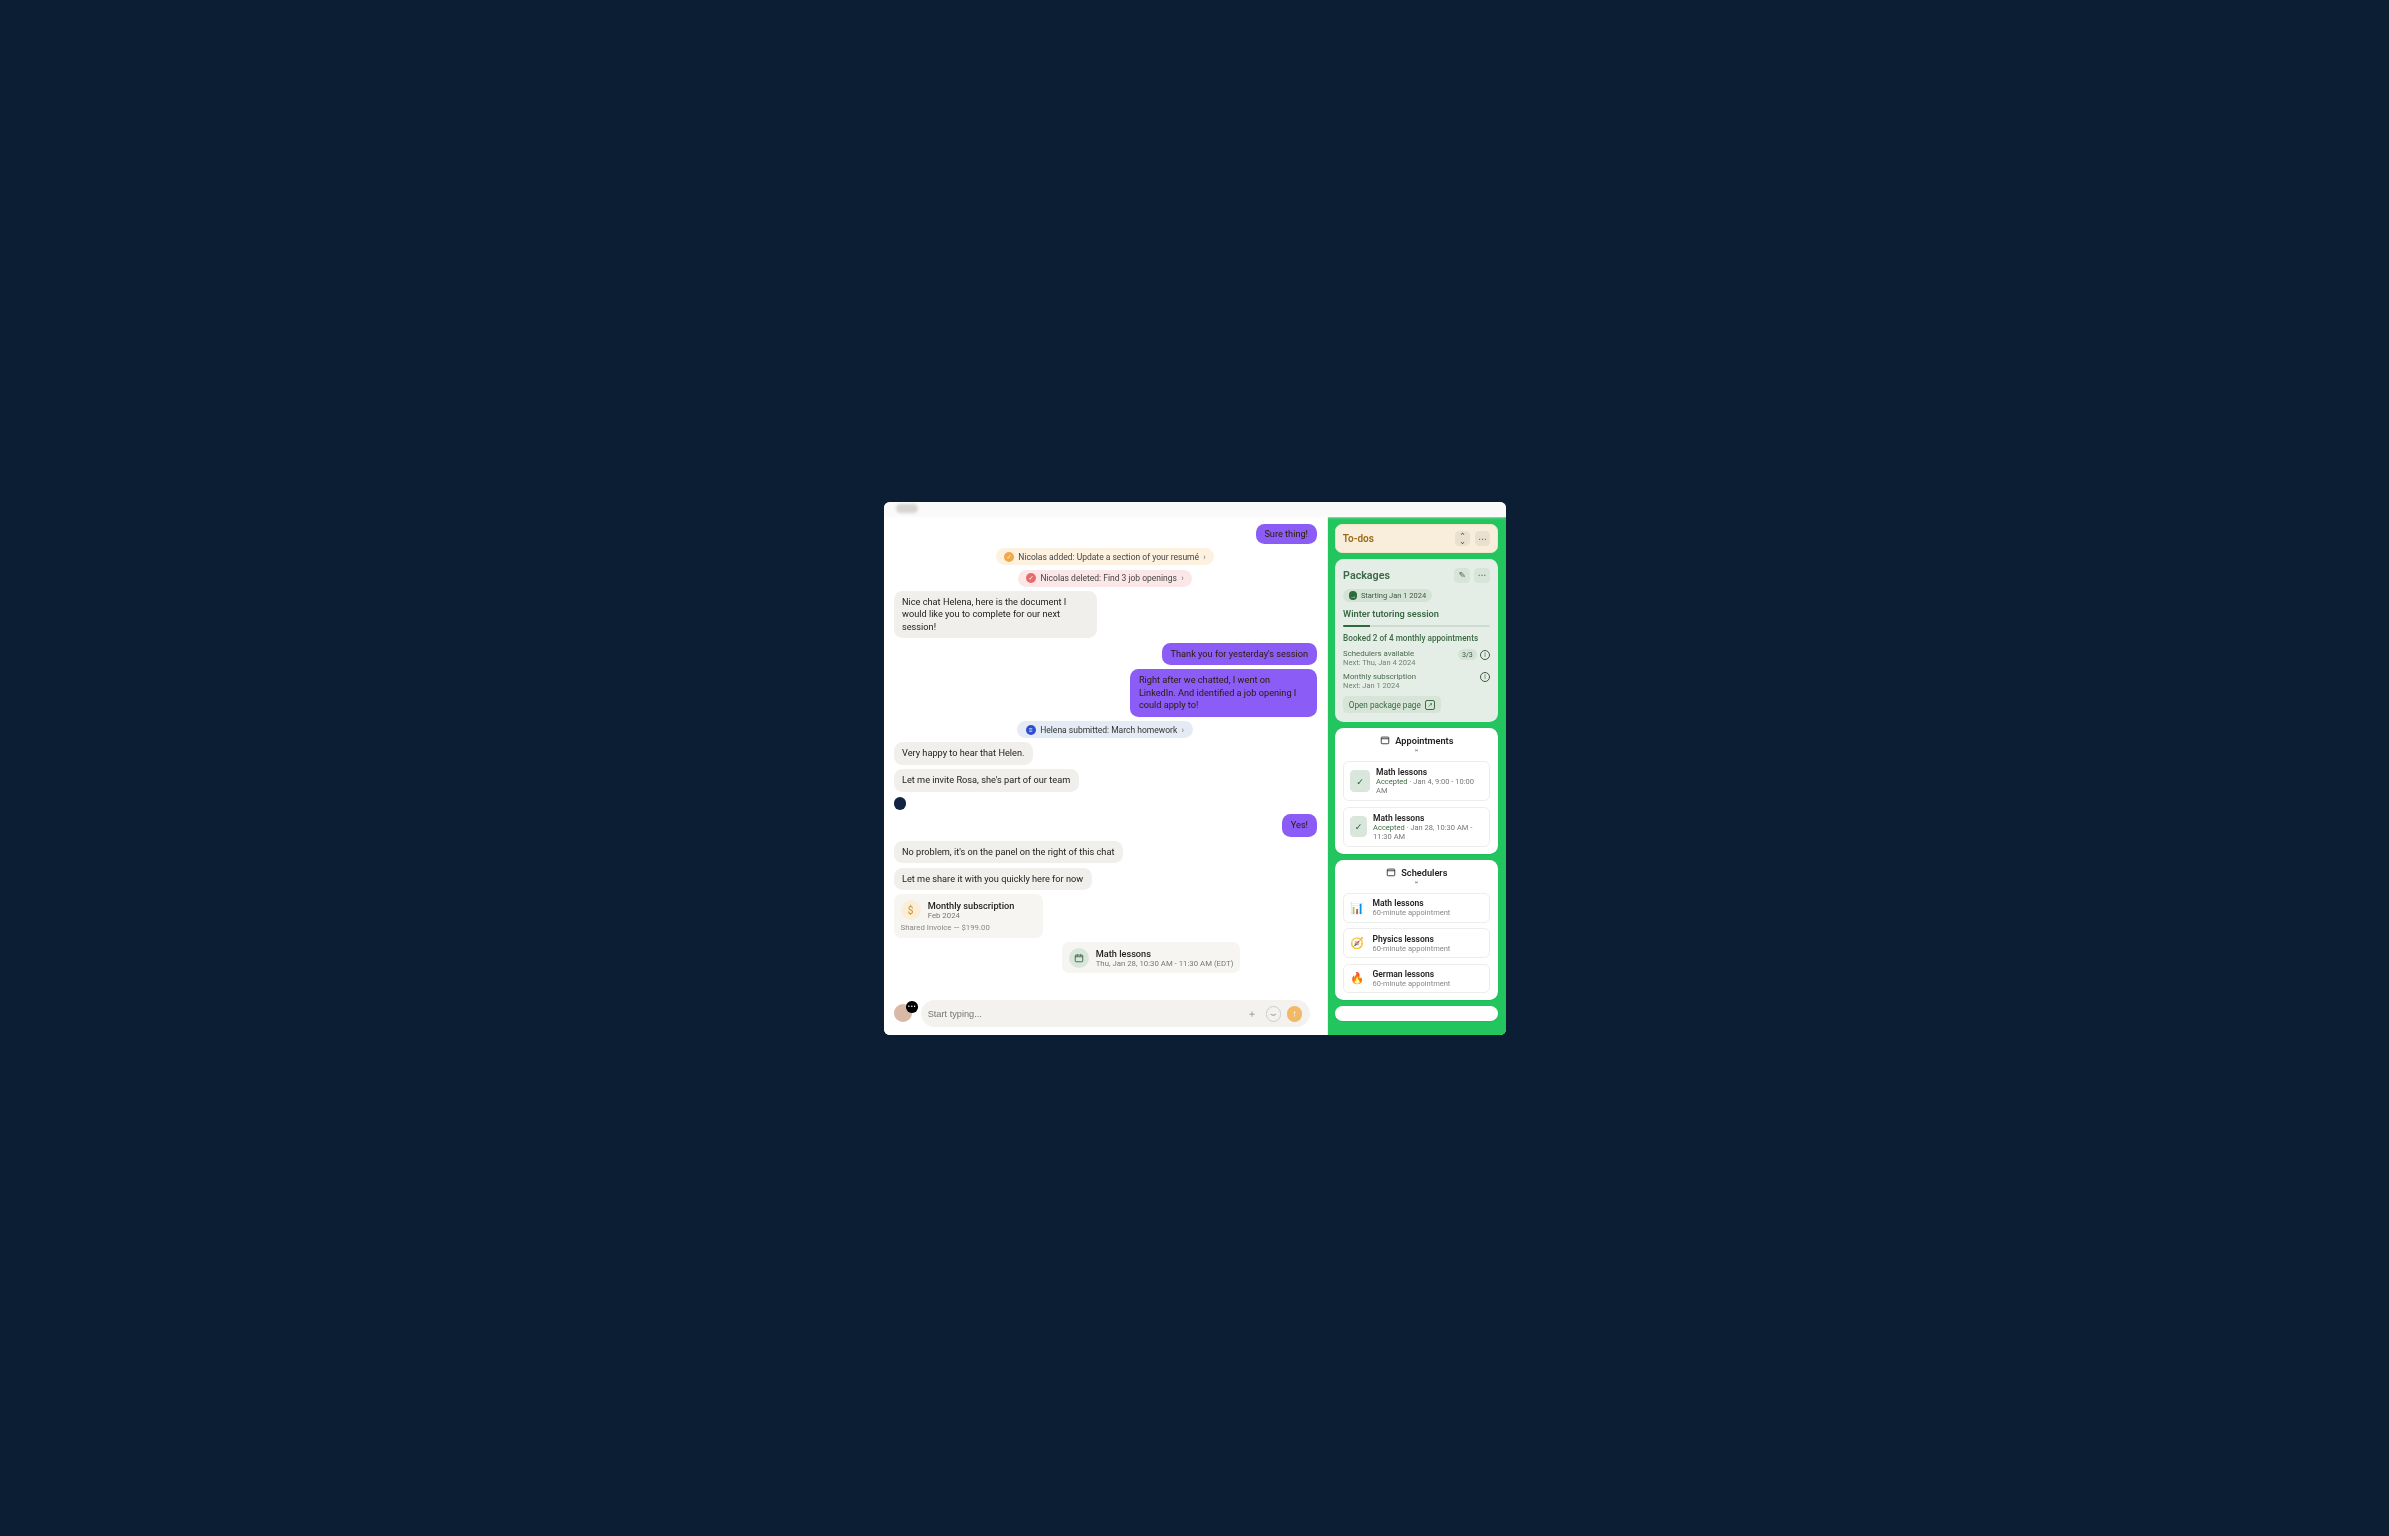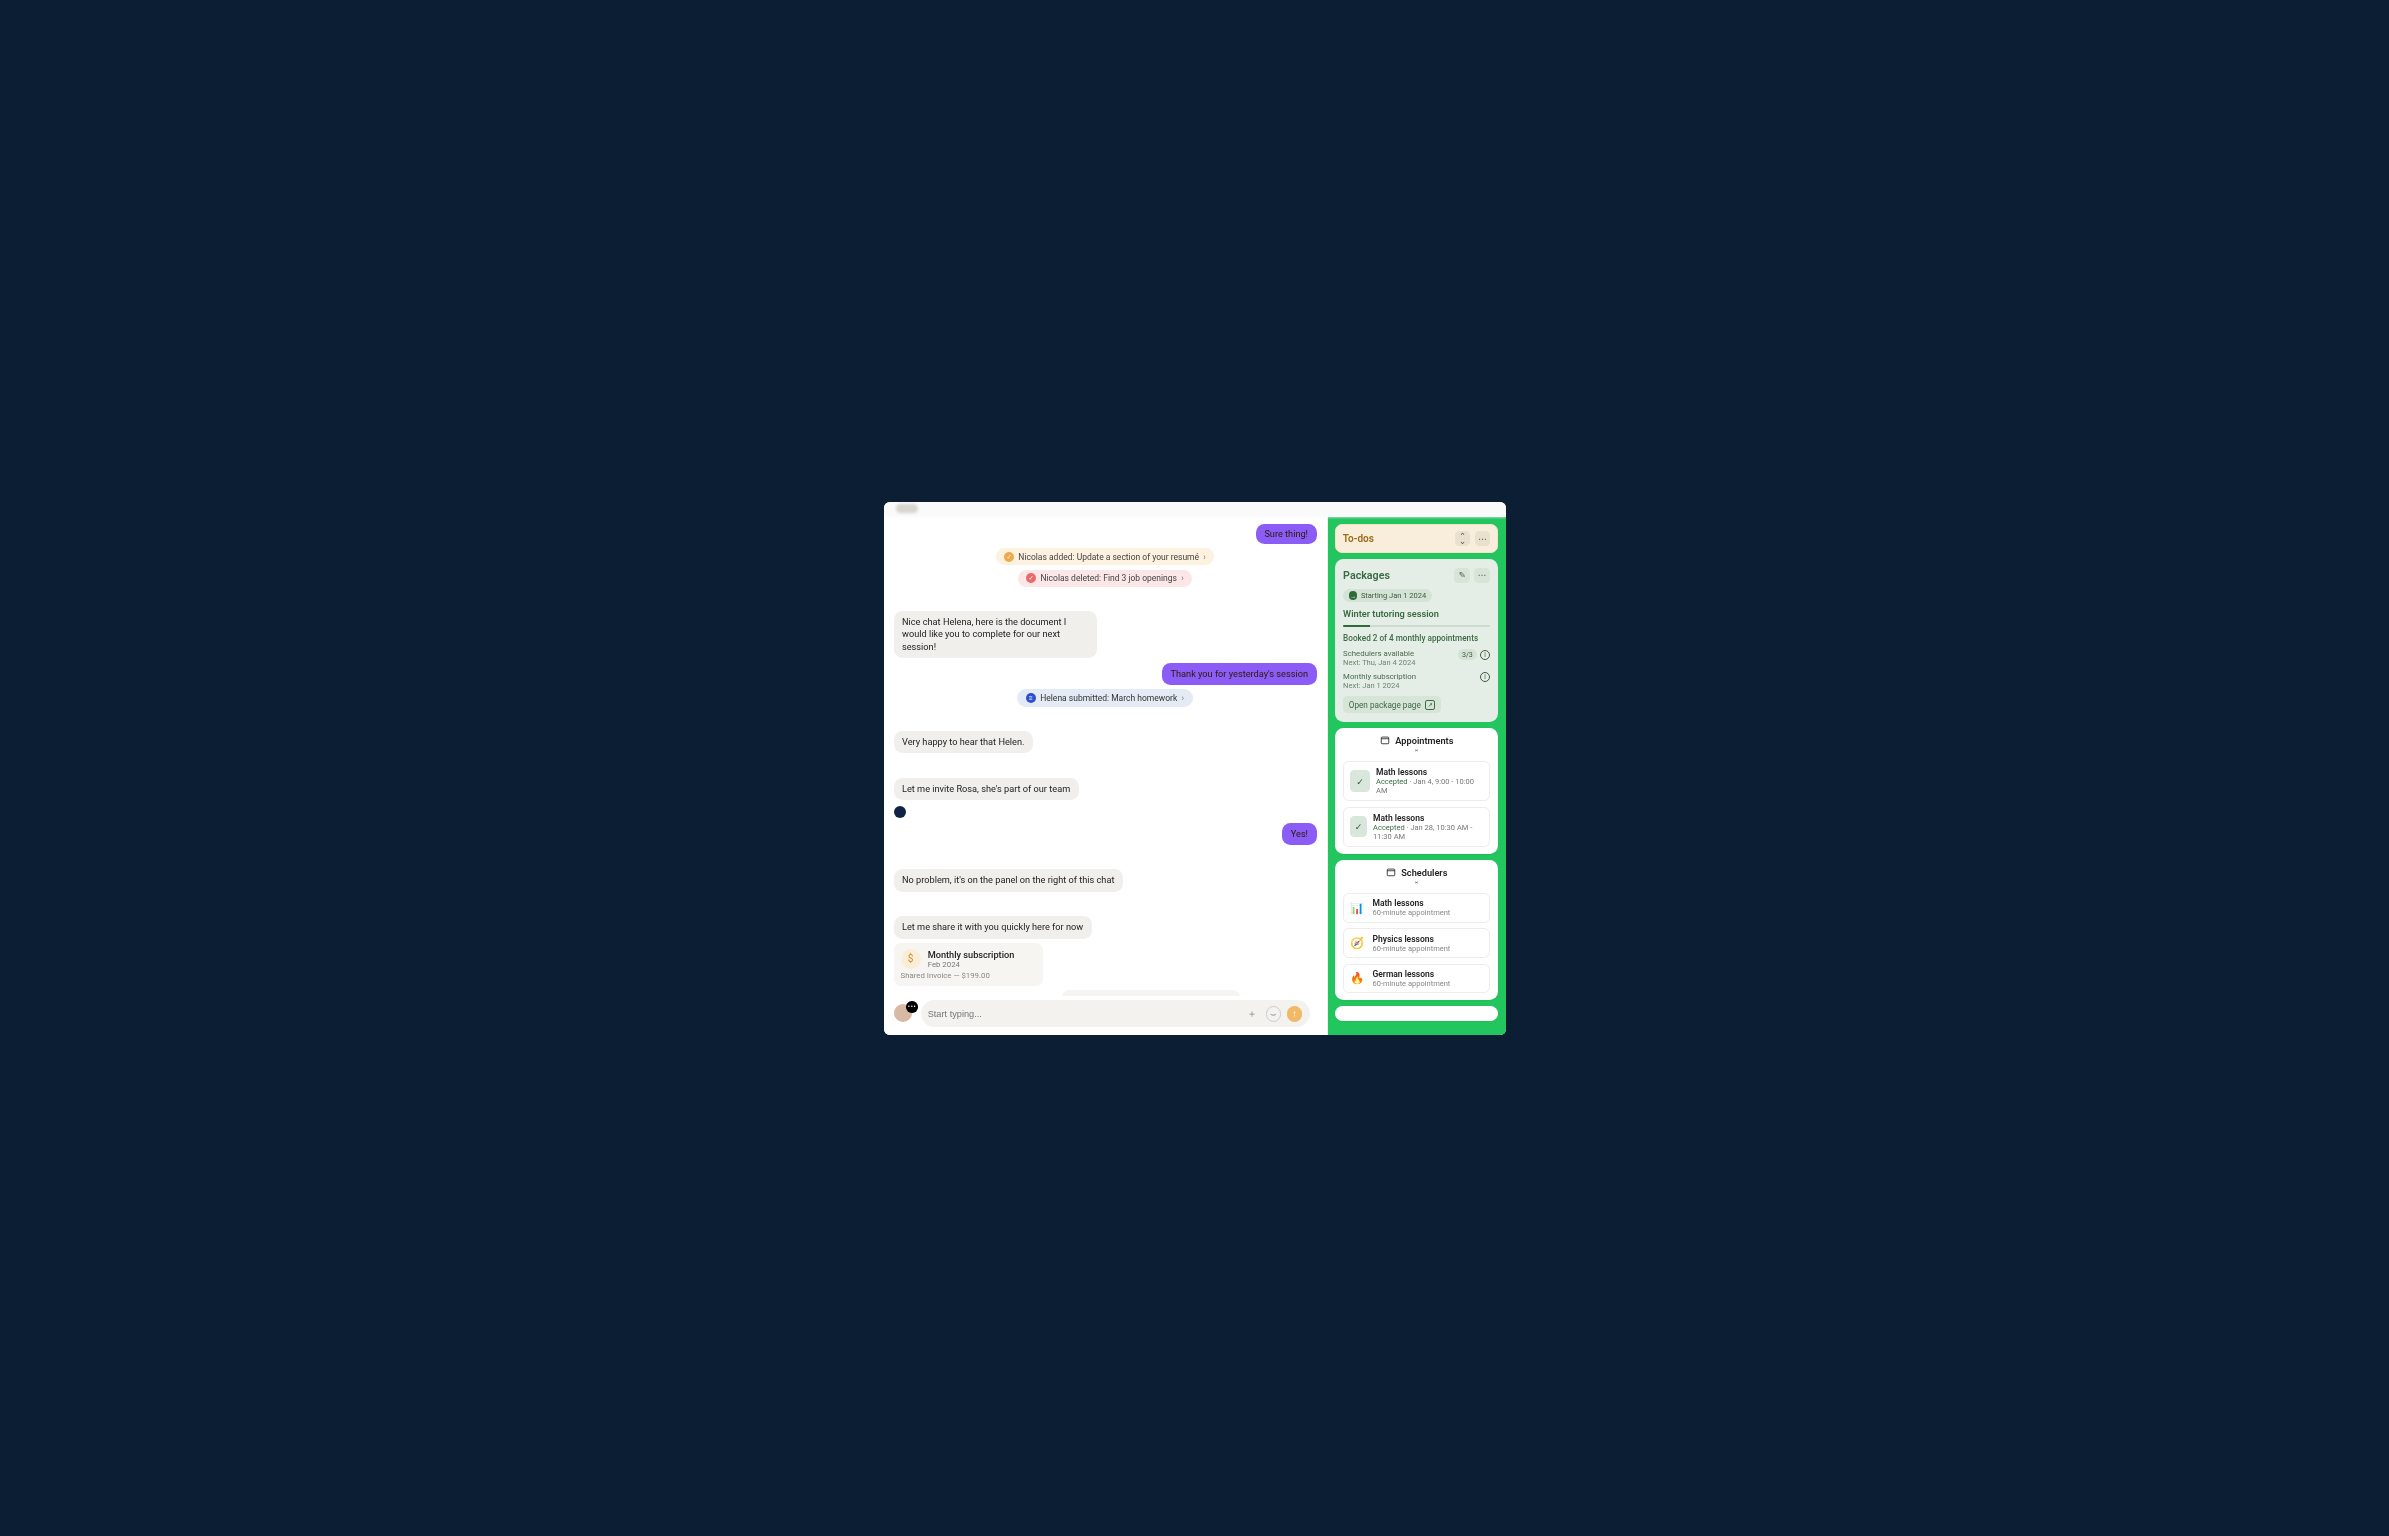--- a/index.html
+++ b/index.html
@@ -91,21 +91,21 @@
   .bubble {
     max-width: 62%;
     padding: 5px 8.5px;
     border-radius: 8.5px;
     font-size: 9.2px;
     line-height: 1.35;
   }
   .row { display:flex; }
   .row.left { justify-content:flex-start; }
   .row.right { justify-content:flex-end; }
-  .bubble.left { background:#f0efec; color:#222;margin-top:20px; }
+  .bubble.left { background:#f0efec; color:#222; }
   .bubble.right { background:#8b5cf6; color:#2b1b06; }
   .tiny-avatar {
     width: 12.8px; height:12.8px; border-radius:50%;
     background:#124; margin-top:1.4px;
   }
   .card {
     background: #f6f5f2;
     border-radius: 7.1px;
     padding: 5.7px 7.1px;
     display:flex; flex-direction:column;
@@ -258,20 +258,23 @@
         </div>
       </div>
 
       <div class="row left">
         <div class="bubble left" style="max-width:48%;">Nice chat Helena, here is the document I would like you to complete for our next session!</div>
       </div>
 
       <div class="row right">
         <div class="bubble right">Thank you for yesterday's session</div>
       </div>
+      <div class="row right">
+        <div class="bubble right" style="max-width:44%;">Right after we chatted, I went on LinkedIn. And identified a job opening I could apply to!</div>
+      </div>
 
       <div class="center-wrap">
         <div class="sys-chip blue-soft">
           <span class="chip-icon blue">≡</span>
           <span>Helena submitted: March homework</span>
           <span class="chev">›</span>
         </div>
       </div>
 
       <div class="row left">

